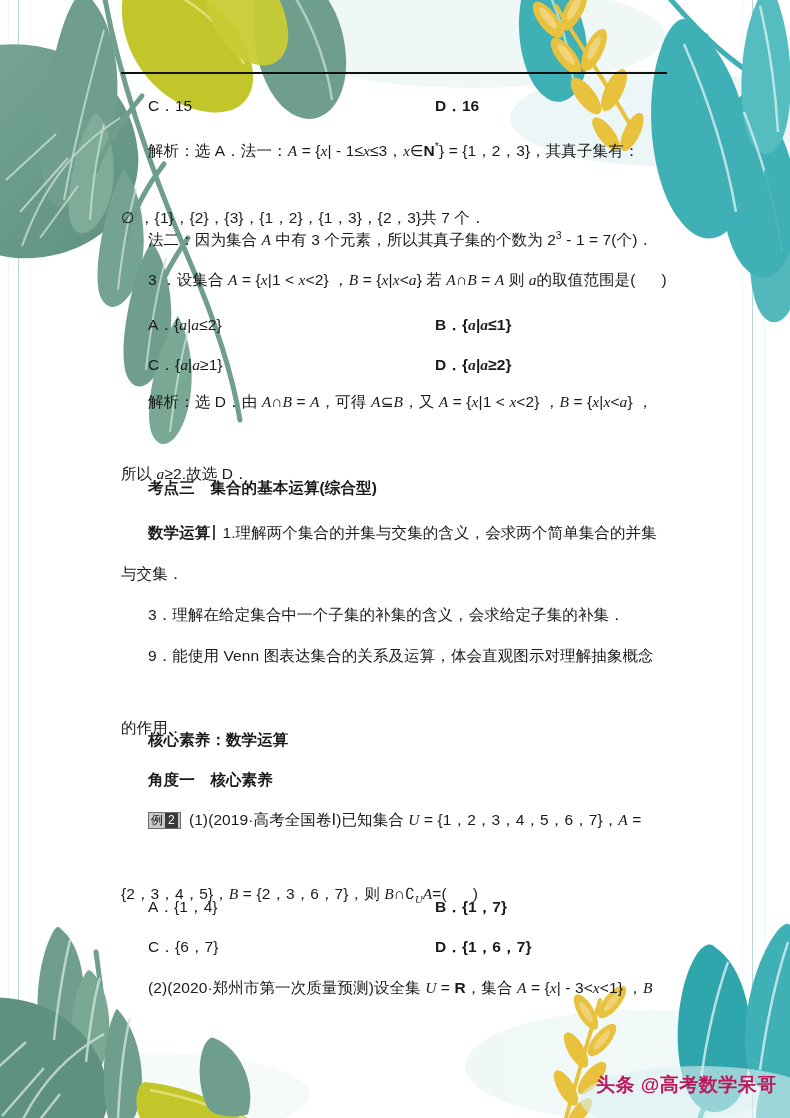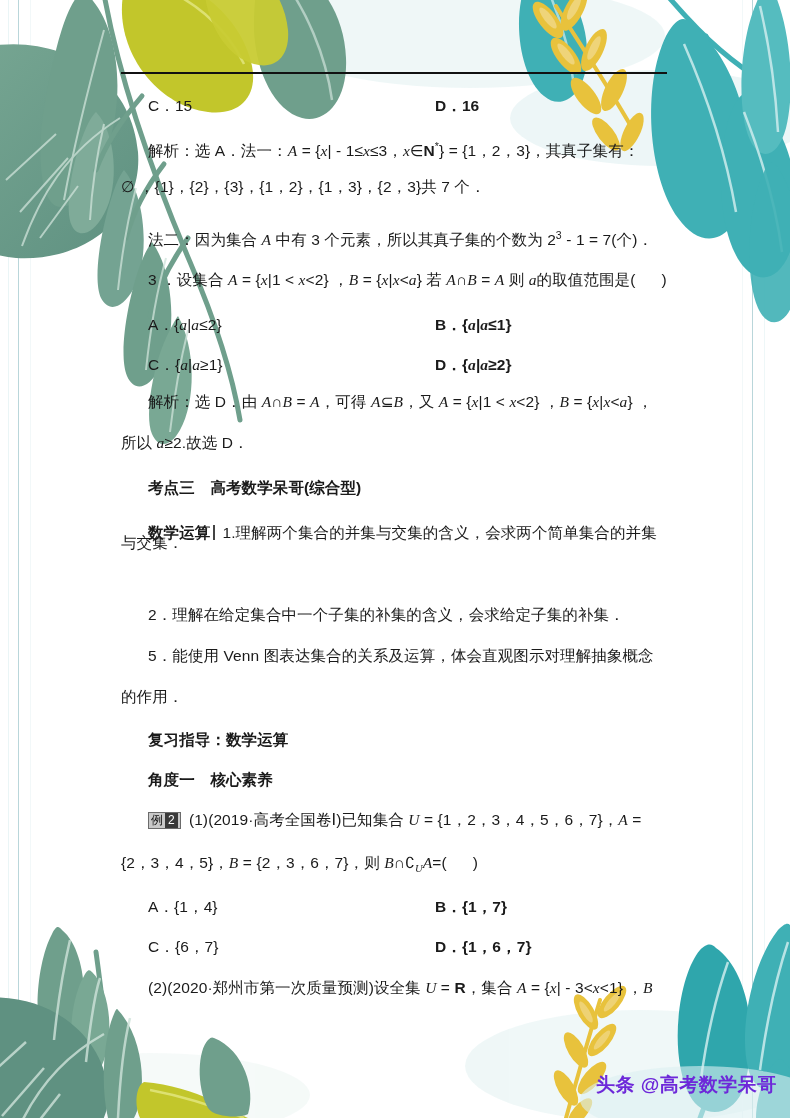--- a/index.html
+++ b/index.html
@@ -47,21 +47,21 @@
     position: absolute;
     font-size: 15.5px;
     line-height: 20px;
     color: #1a1a1a;
     white-space: nowrap;
     letter-spacing: 0.1px;
   }
   .line.cjk { font-family: "Liberation Sans", "DejaVu Sans", sans-serif; }
 
   .col1 { left: 148px; }
-  .col1n { left: 121px; }
+  .col1n { left: 121px; margin-top: 31px; }
   .col2 { left: 435px; font-weight: bold; }
 
   i.mi { font-family: "Liberation Serif", serif; font-style: italic; }
   .bf  { font-weight: bold; }
   .sup { font-size: 0.68em; vertical-align: super; }
   .sub { font-size: 0.68em; vertical-align: sub; }
   .sp  { display: inline-block; width: 26px; }
 
   
   .hd { font-weight: bold; }
@@ -99,21 +99,21 @@
   }
 
   
   .watermark {
     position: absolute;
     left: 596px;
     top: 1072px;
     font-family: "Liberation Sans", "DejaVu Sans", sans-serif;
     font-size: 19px;
     font-weight: bold;
-    color: #6d28d9;
+    color: #be185d;
     letter-spacing: 0.5px;
     white-space: nowrap;
   }
 </style>
 </head>
 <body>
 
 <div id="page">
 
   <div class="deco">
@@ -311,33 +311,33 @@
 
     <div class="line cjk col1" style="top:315px">A．{<i class="mi">a</i>|<i class="mi">a</i>≤2}</div>
     <div class="line cjk col2" style="top:315px">B．{<i class="mi">a</i>|<i class="mi">a</i>≤1}</div>
     <div class="line cjk col1" style="top:355px">C．{<i class="mi">a</i>|<i class="mi">a</i>≥1}</div>
     <div class="line cjk col2" style="top:355px">D．{<i class="mi">a</i>|<i class="mi">a</i>≥2}</div>
 
     <div class="line cjk col1" style="top:392px">解析：选 D．由 <i class="mi">A</i>∩<i class="mi">B</i> = <i class="mi">A</i>，可得 <i class="mi">A</i>⊆<i class="mi">B</i>，又 <i class="mi">A</i> = {<i class="mi">x</i>|1 &lt; <i class="mi">x</i>&lt;2} ，<i class="mi">B</i> = {<i class="mi">x</i>|<i class="mi">x</i>&lt;<i class="mi">a</i>} ，</div>
 
     <div class="line cjk col1n" style="top:433px">所以 <i class="mi">a</i>≥2.故选 D．</div>
 
-    <div class="line cjk col1 hd" style="top:478px">考点三　高考数学呆哥(综合型)</div>
+    <div class="line cjk col1 hd" style="top:478px">考点三　集合的基本运算(综合型)</div>
 
     <div class="line cjk col1" style="top:523px"><span class="hd">数学运算</span><span class="vbar"></span>1.理解两个集合的并集与交集的含义，会求两个简单集合的并集</div>
 
     <div class="line cjk col1n" style="top:533px">与交集．</div>
 
-    <div class="line cjk col1" style="top:605px">2．理解在给定集合中一个子集的补集的含义，会求给定子集的补集．</div>
-
-    <div class="line cjk col1" style="top:646px">5．能使用 Venn 图表达集合的关系及运算，体会直观图示对理解抽象概念</div>
+    <div class="line cjk col1" style="top:605px">3．理解在给定集合中一个子集的补集的含义，会求给定子集的补集．</div>
+
+    <div class="line cjk col1" style="top:646px">9．能使用 Venn 图表达集合的关系及运算，体会直观图示对理解抽象概念</div>
 
     <div class="line cjk col1n" style="top:687px">的作用．</div>
 
-    <div class="line cjk col1 hd" style="top:730px">复习指导：数学运算</div>
+    <div class="line cjk col1 hd" style="top:730px">核心素养：数学运算</div>
 
     <div class="line cjk col1 hd" style="top:770px">角度一　核心素养</div>
 
     <div class="line cjk col1" style="top:810px"><span class="ex-badge"><span>例</span><span class="num">2</span></span>(1)(2019·高考全国卷Ⅰ)已知集合 <i class="mi">U</i> = {1，2，3，4，5，6，7}，<i class="mi">A</i> =</div>
 
     <div class="line cjk col1n" style="top:853px">{2，3，4，5}，<i class="mi">B</i> = {2，3，6，7}，则 <i class="mi">B</i>∩∁<span class="sub"><i class="mi">U</i></span><i class="mi">A</i>=(<span class="sp"></span>)</div>
 
     <div class="line cjk col1" style="top:897px">A．{1，4}</div>
     <div class="line cjk col2" style="top:897px">B．{1，7}</div>
     <div class="line cjk col1" style="top:937px">C．{6，7}</div>

